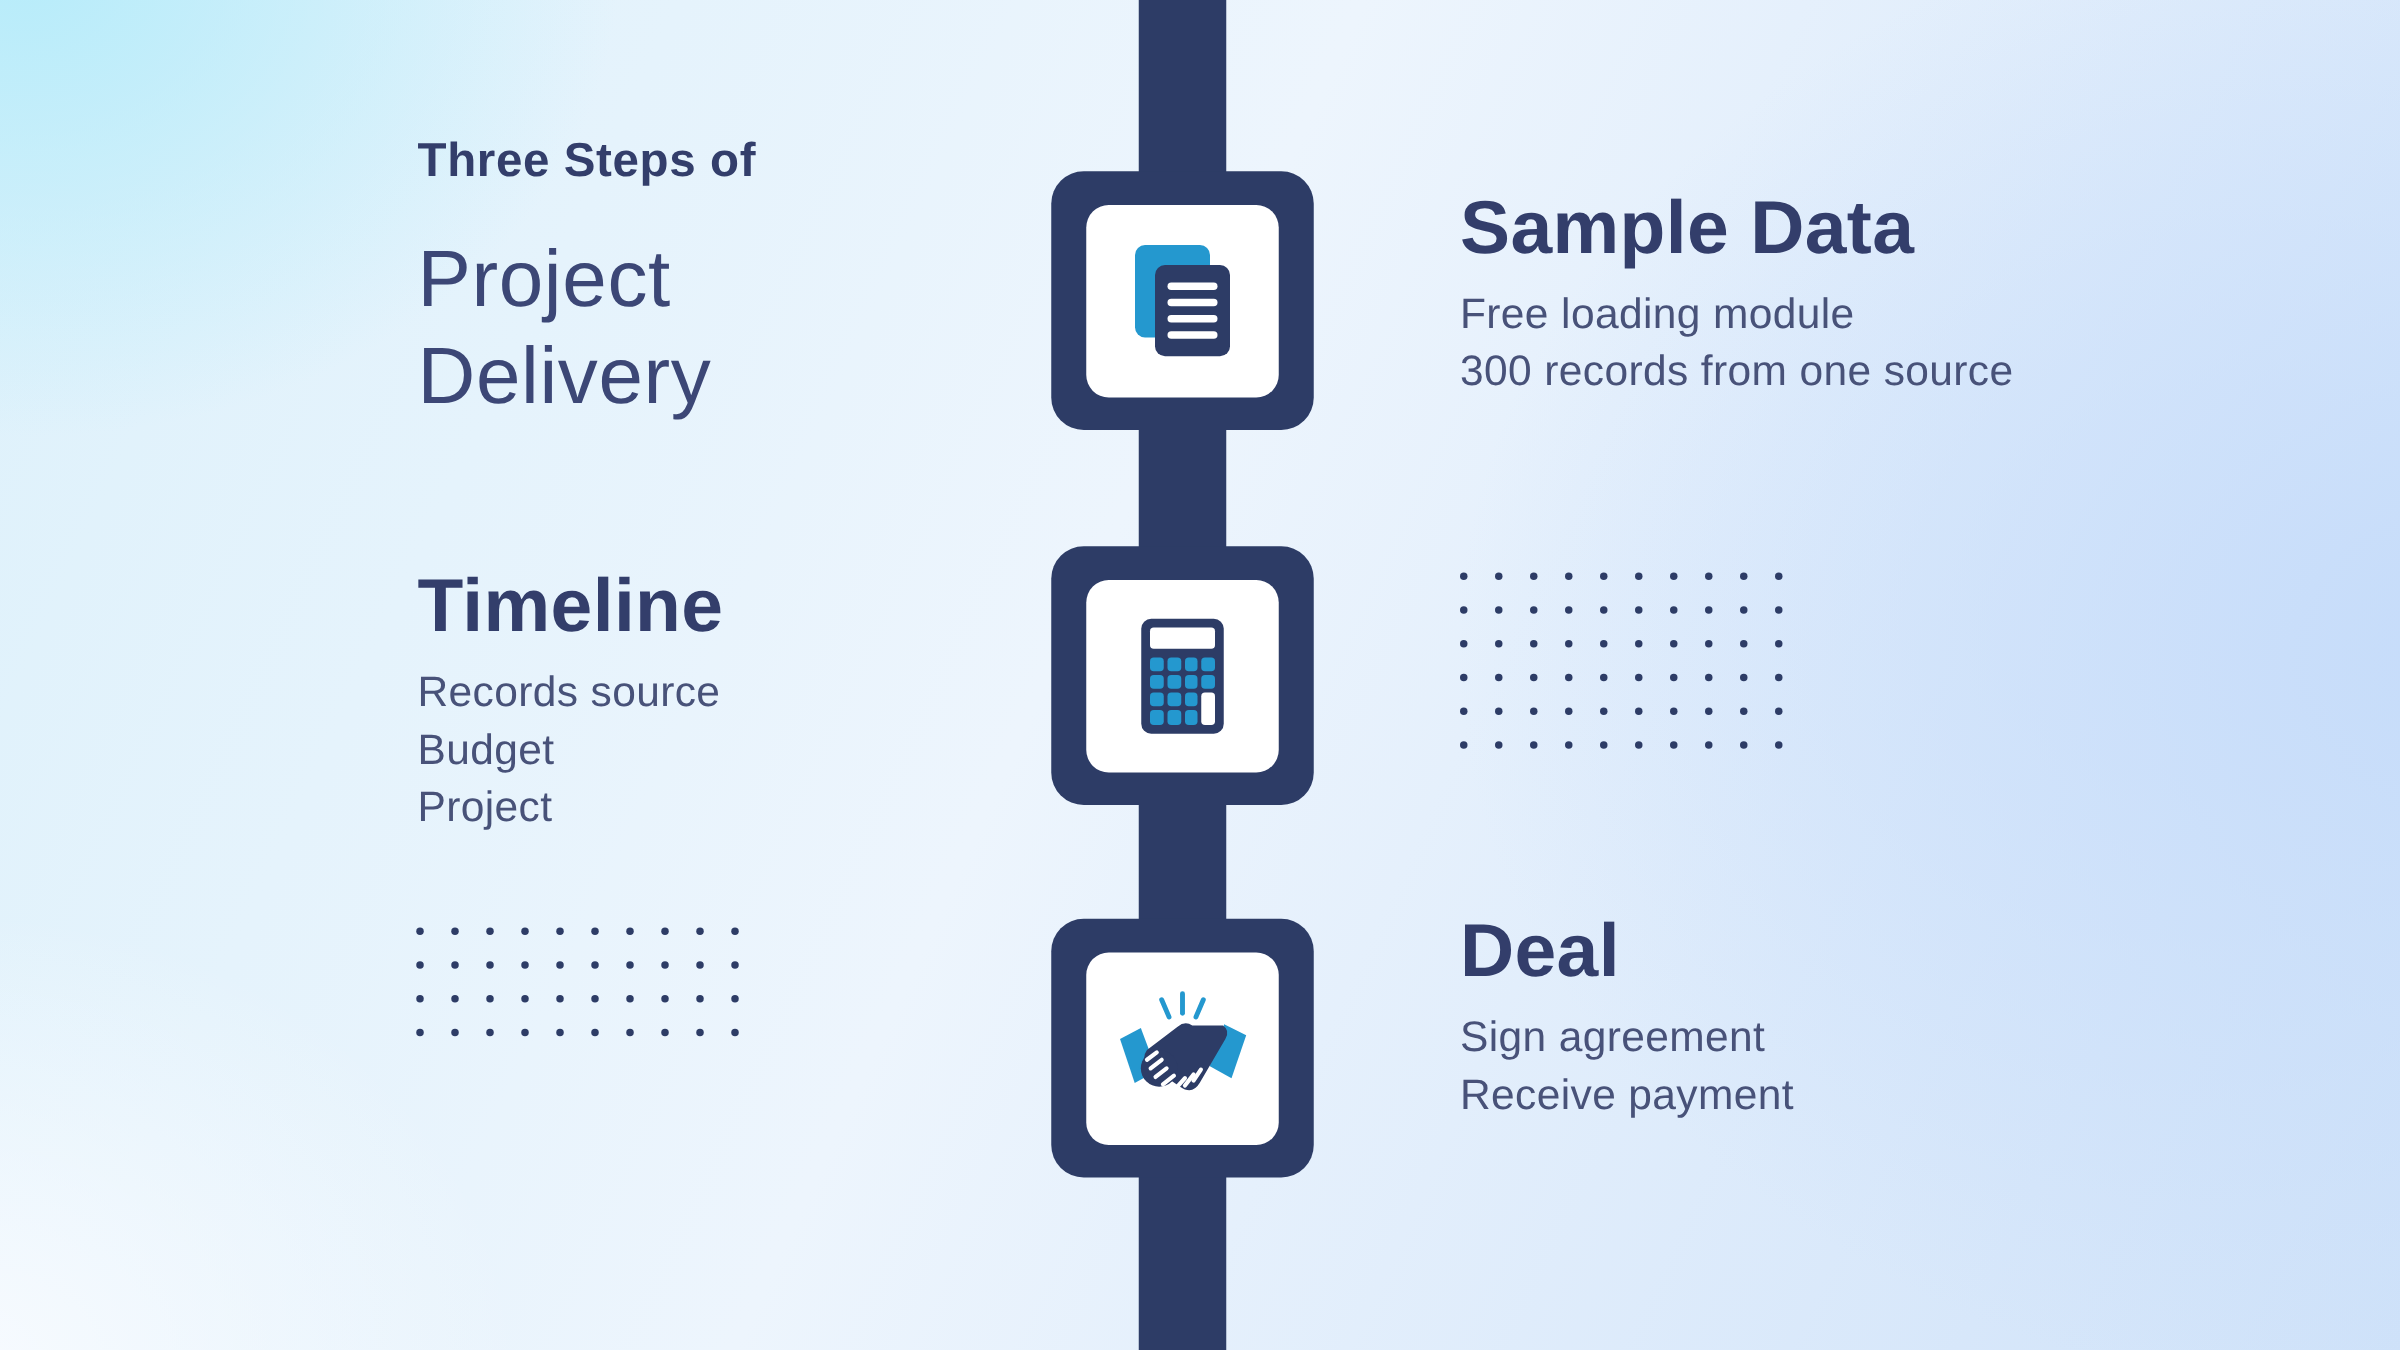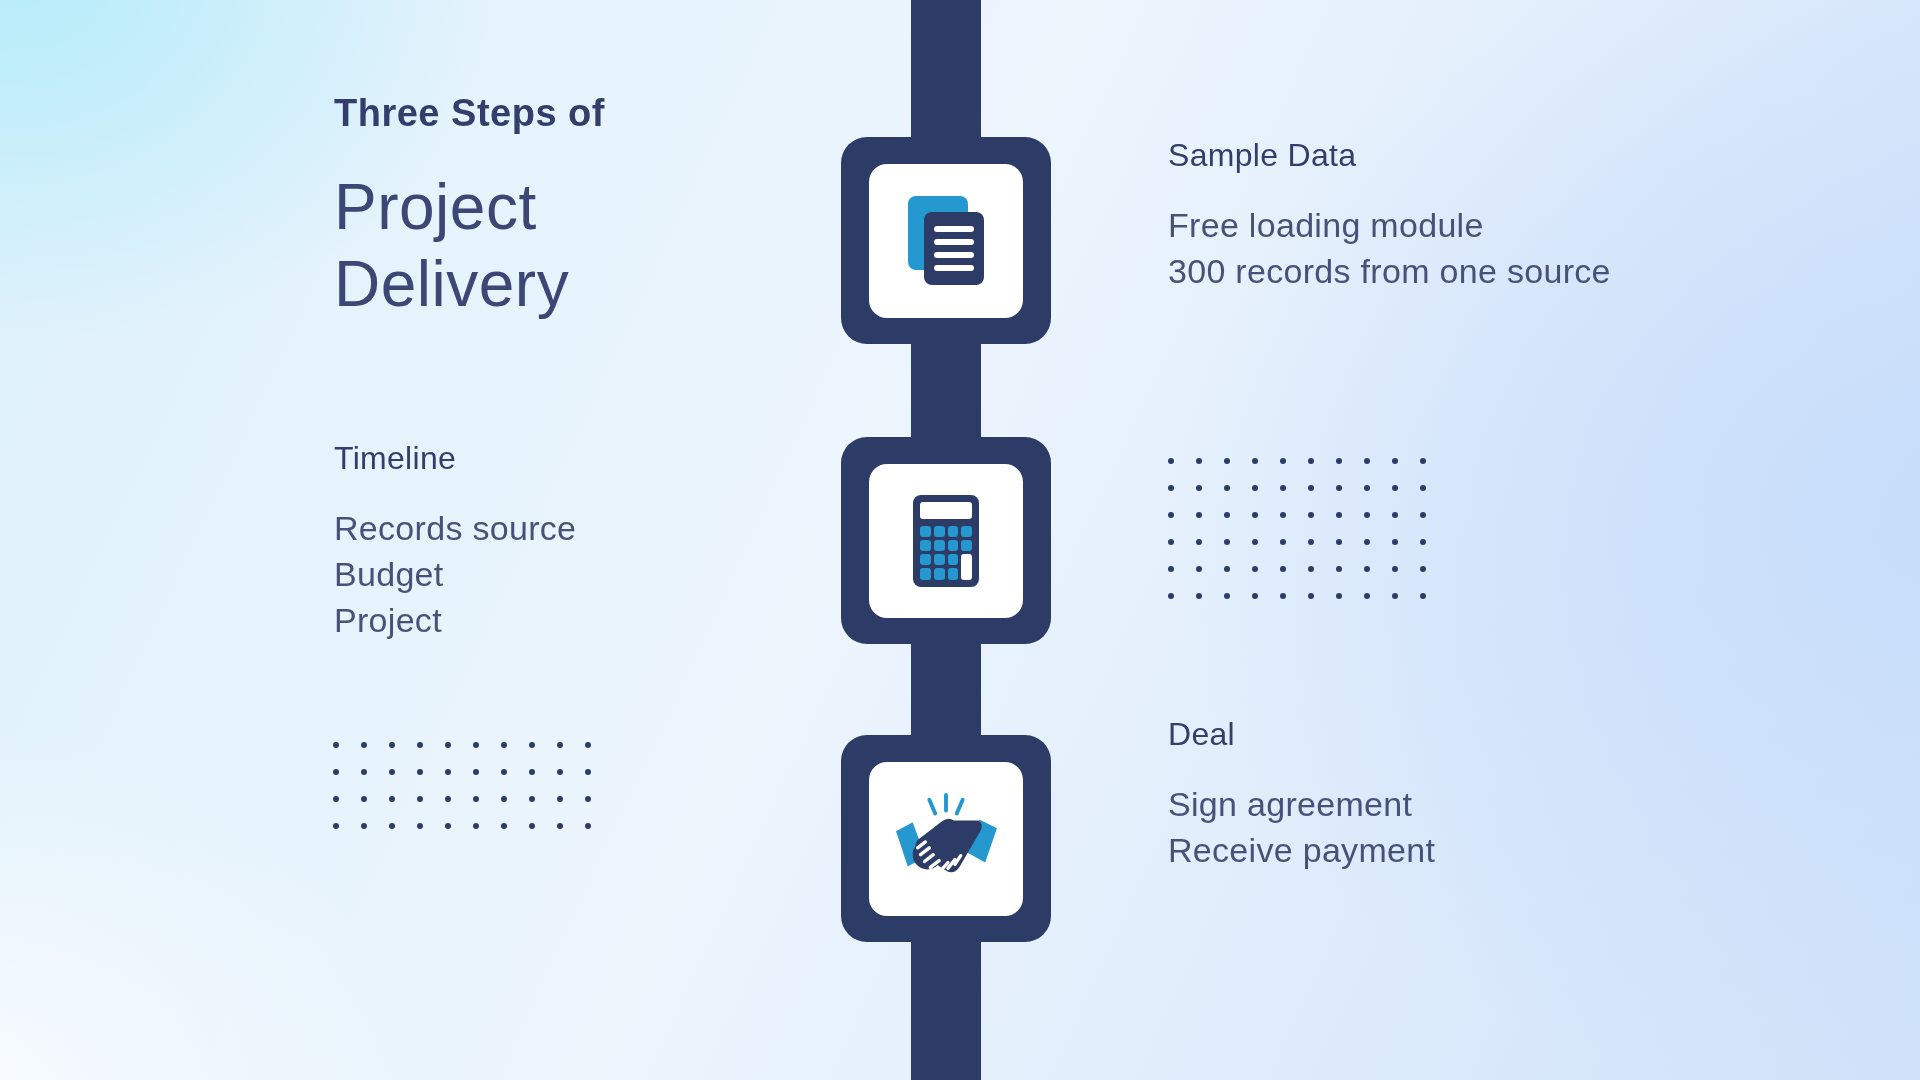--- a/index.html
+++ b/index.html
@@ -46,25 +46,25 @@
   }
   .calc-display{ width:100%; height:17px; background:#ffffff; border-radius:3px; }
   .calc-pad{
     display:grid; grid-template-columns:repeat(4,1fr);
     grid-template-rows:repeat(4,1fr); gap:3px; flex:1;
   }
   .k{ background:var(--cyan); border-radius:3px; }
   .k.tall{ background:#ffffff; grid-column:4; grid-row:3 / span 2; }
   
   .title-block{ position:absolute; left:334px; top:92px; width:420px; color:var(--heading); }
-  .eyebrow{ font-size:38px; font-weight:700; letter-spacing:.5px; }
+  .eyebrow{ font-size:38px; font-weight:700; letter-spacing:.5px;margin-top:16px; }
   .main-title{ margin-top:34px; font-size:64px; line-height:1.2; font-weight:400; width:350px; letter-spacing:.5px; }
   .step-text{ position:absolute; width:460px; }
-  .step-text h2{ font-size:32px; font-weight:400; color:var(--heading); letter-spacing:.3px; }
-  .step-text .lines{ margin-top:28px; font-size:34px; line-height:1.36; color:var(--body); letter-spacing:.3px; }
+  .step-text h2{ font-size:60px; font-weight:700; color:var(--heading); letter-spacing:.3px;margin-top:10px; }
+  .step-text .lines{ margin-top:12px; font-size:34px; line-height:1.36; color:var(--body); letter-spacing:.3px; }
   #sample-text{ left:1168px; top:137px; }
   #estimates-text{ left:334px; top:440px; }
   #deal-text{ left:1168px; top:716px; }
   
   .dot-grid{ position:absolute; display:grid; }
   .dot{ width:6px; height:6px; border-radius:50%; background:var(--navy); }
   #dots-left{ left:333px; top:742px; }
   #dots-right{ left:1168px; top:458px; }
 </style>
 </head>

